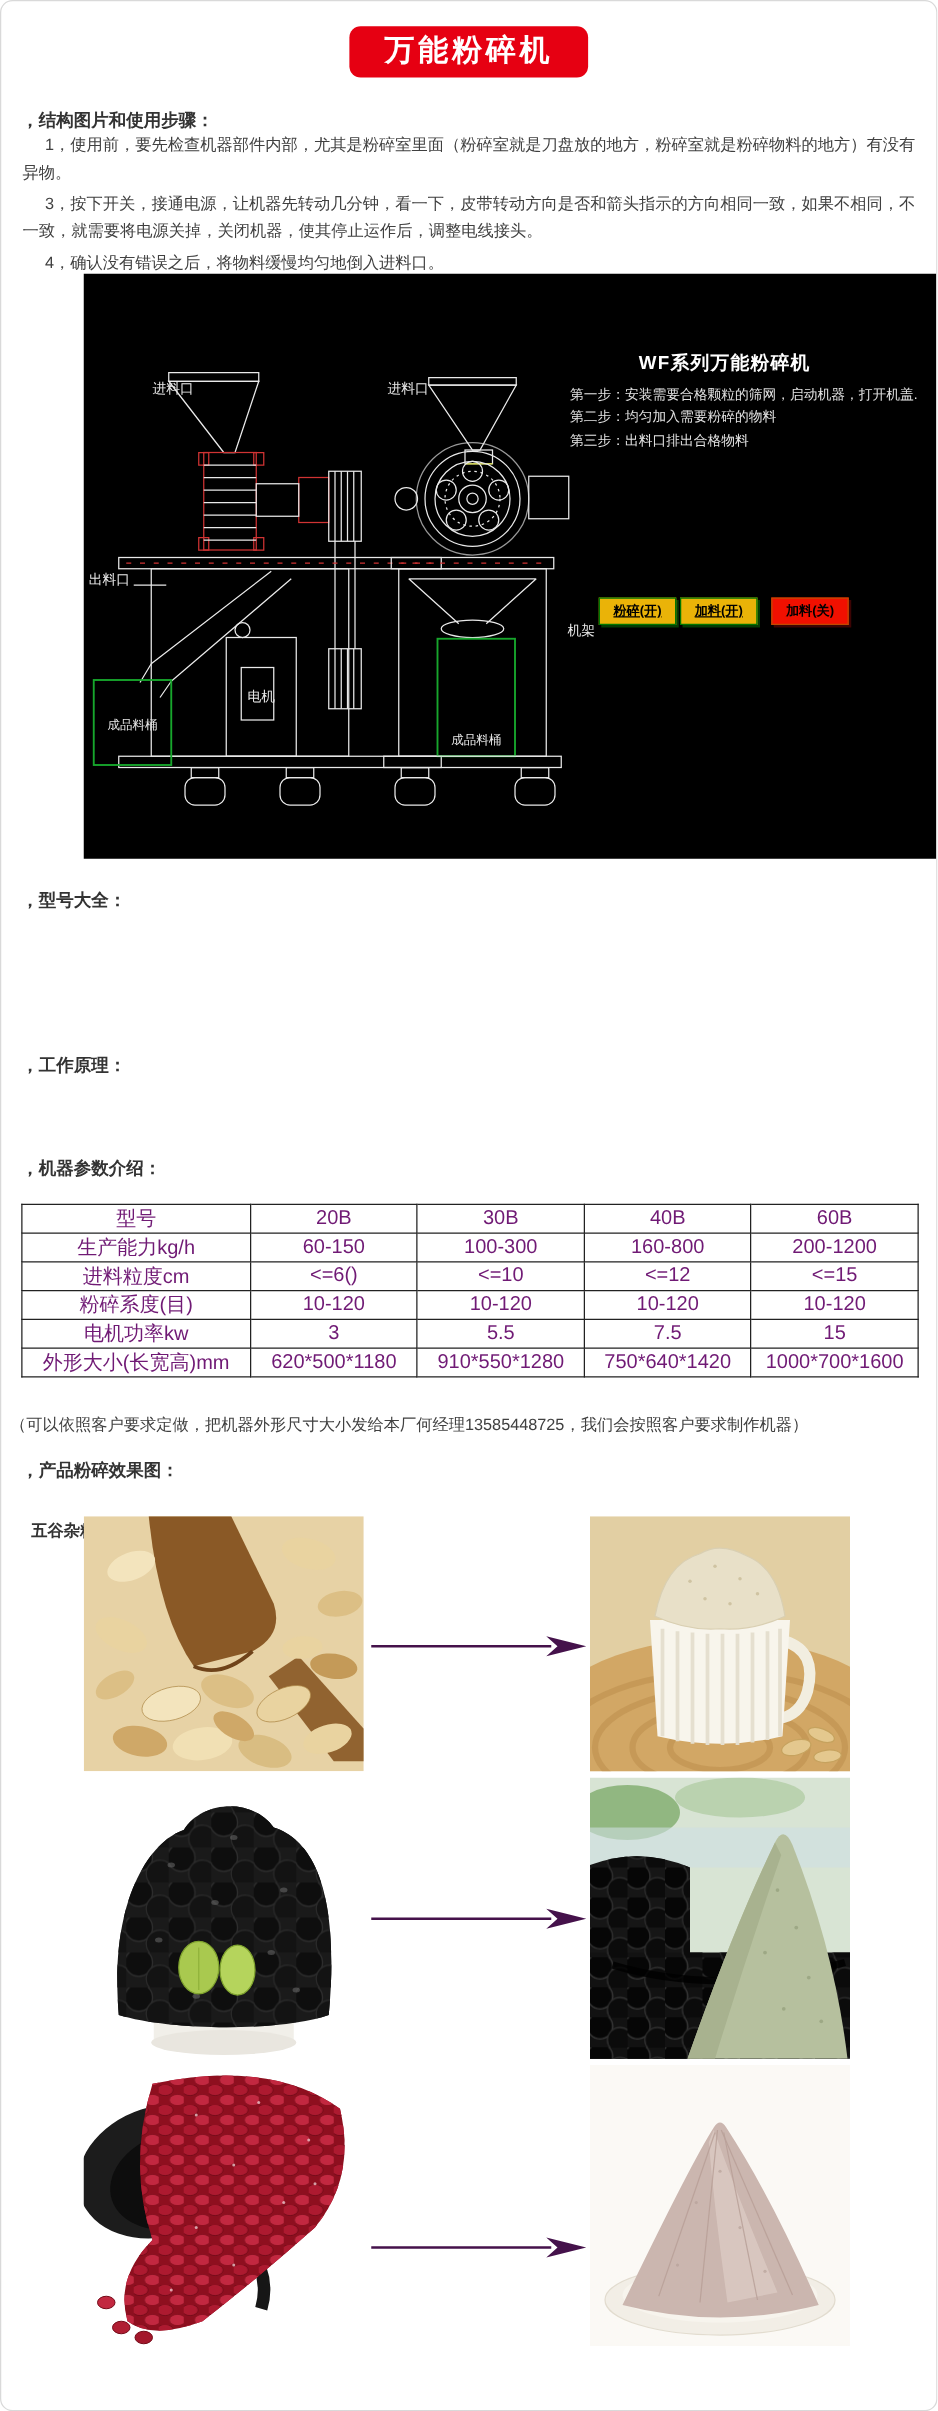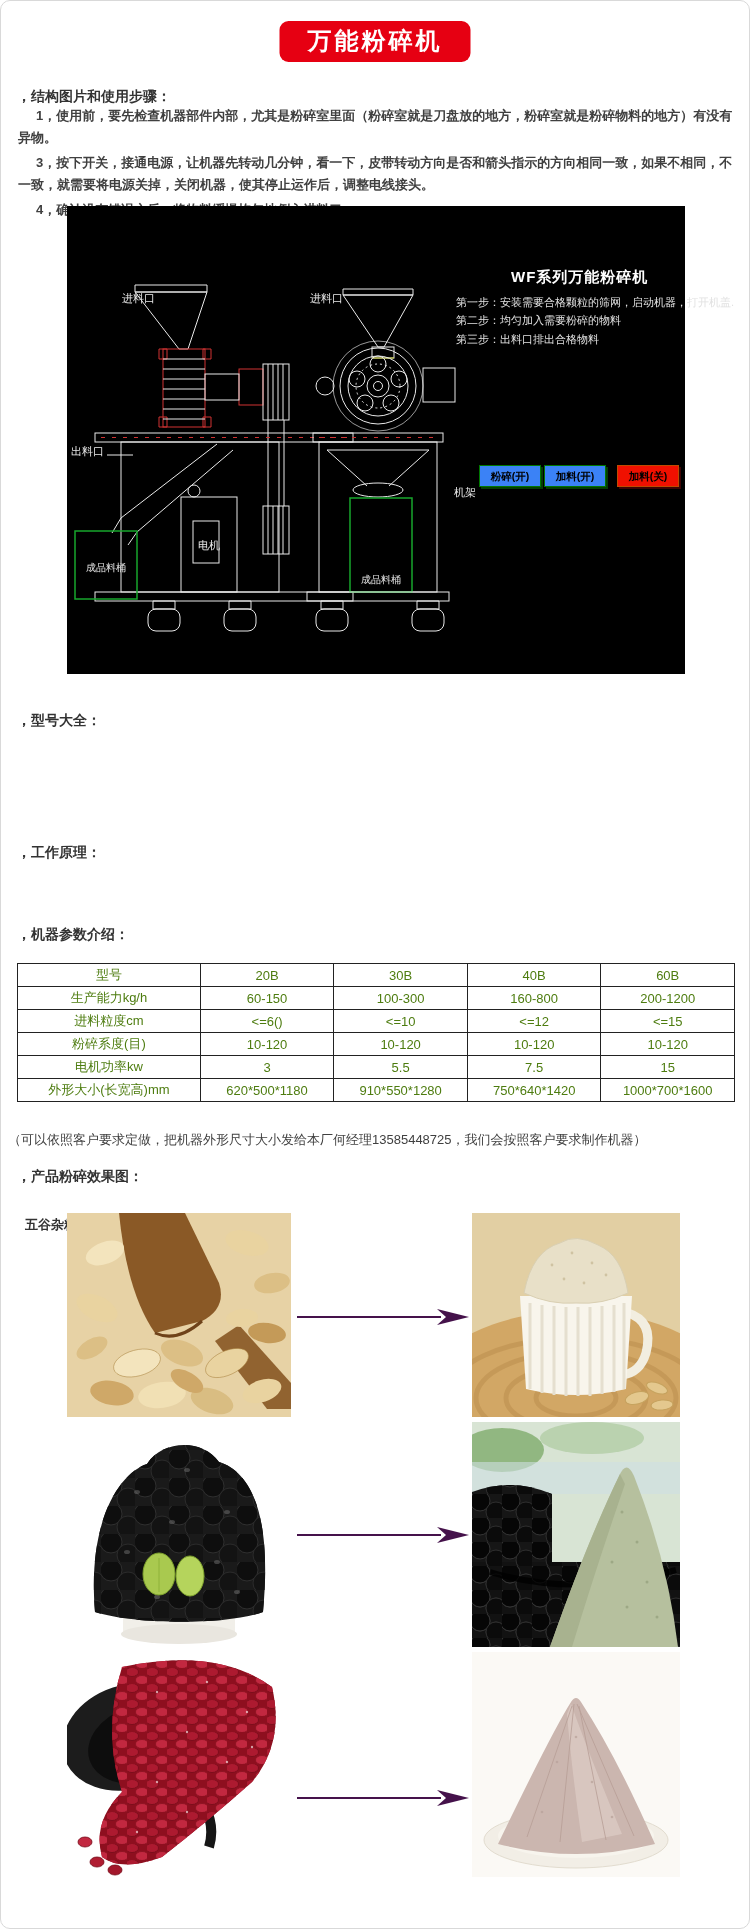--- a/index.html
+++ b/index.html
@@ -5,50 +5,50 @@
   html,body{margin:0;padding:0;background:#fff;}
   body{font-family:"Liberation Sans","DejaVu Sans",sans-serif;}
   .page{position:relative;width:748px;height:1927px;background:#fff;border:1px solid #d9d9d9;border-radius:10px;overflow:hidden;}
   .banner{position:absolute;top:20px;left:50%;transform:translateX(-50%);background:#e60012;color:#fff;
           font-size:24px;font-weight:bold;letter-spacing:3px;padding:6px 28px;border-radius:9px;line-height:1.2;}
   .sec-heading{position:absolute;left:16px;font-size:14px;font-weight:bold;color:#333;line-height:18px;}
   .para{position:absolute;left:17px;width:716px;font-size:13px;color:#404040;line-height:22px;}
   .para.ind{text-indent:2em;}
   .step-line{margin:0 0 3px 0;text-indent:18px;}
   
-  .diagram{position:absolute;left:66px;top:205px;width:618px;height:468px;background:#000;}
+  .diagram{position:absolute;left:66px;top:218px;width:682px;height:468px;background:#000;}
   .diagram svg{position:absolute;left:0;top:0;}
   .dlabel{position:absolute;color:#e8e8e8;font-size:11px;line-height:12px;white-space:nowrap;}
   .dtitle{position:absolute;left:444px;top:62px;color:#fff;font-size:15px;font-weight:bold;letter-spacing:1px;white-space:nowrap;}
   .dstep{position:absolute;left:389px;color:#e2e2e2;font-size:11px;white-space:nowrap;}
   .dbtn{position:absolute;top:259px;width:60px;height:20px;line-height:20px;text-align:center;
         font-size:10.5px;font-weight:bold;color:#000;}
-  .dbtn.g{background:#3b82f6;border:1px solid #007700;box-shadow:2px 2px 0 #043d04;}
+  .dbtn.g{background:#eab308;border:1px solid #007700;box-shadow:2px 2px 0 #043d04;text-decoration:underline;}
   .dbtn.r{background:#f01000;border:1px solid #c04a00;box-shadow:2px 2px 0 #3d0404;}
   .bucket-label{width:58px;text-align:center;font-size:10px;}
   
   table.specs{position:absolute;left:16px;top:962px;width:718px;border-collapse:collapse;table-layout:fixed;}
-  table.specs td,table.specs th{border:1px solid #222;font-weight:normal;font-size:13px;color:#4d7c0f;
+  table.specs td,table.specs th{border:1px solid #222;font-weight:normal;font-size:16px;color:#701a75;
         text-align:center;height:22px;padding:0;overflow:hidden;white-space:nowrap;}
   table.specs col.c0{width:25.5%;}
   
   .prow{position:absolute;left:0;width:748px;}
   .photo{position:absolute;top:0;}
   .photo svg{display:block;}
   .arrowbox{position:absolute;left:290px;width:181px;display:flex;align-items:center;justify-content:center;}
 </style>
 </head>
 <body>
 
 <div class="page">
 
   <div class="banner">万能粉碎机</div>
 
   <div class="sec-heading" style="top:86px;">，结构图片和使用步骤：</div>
-  <div class="para" style="top:104px;font-weight:bold;">
+  <div class="para" style="top:104px;">
     <p class="step-line">1，使用前，要先检查机器部件内部，尤其是粉碎室里面（粉碎室就是刀盘放的地方，粉碎室就是粉碎物料的地方）有没有异物。</p>
     <p class="step-line">3，按下开关，接通电源，让机器先转动几分钟，看一下，皮带转动方向是否和箭头指示的方向相同一致，如果不相同，不一致，就需要将电源关掉，关闭机器，使其停止运作后，调整电线接头。</p>
     <p class="step-line">4，确认没有错误之后，将物料缓慢均匀地倒入进料口。</p>
   </div>
 
   <div class="diagram">
     <svg width="618" height="468" viewBox="0 0 618 468">
       <g stroke="#e9e9e9" fill="none" stroke-width="1">
 
         <g>

